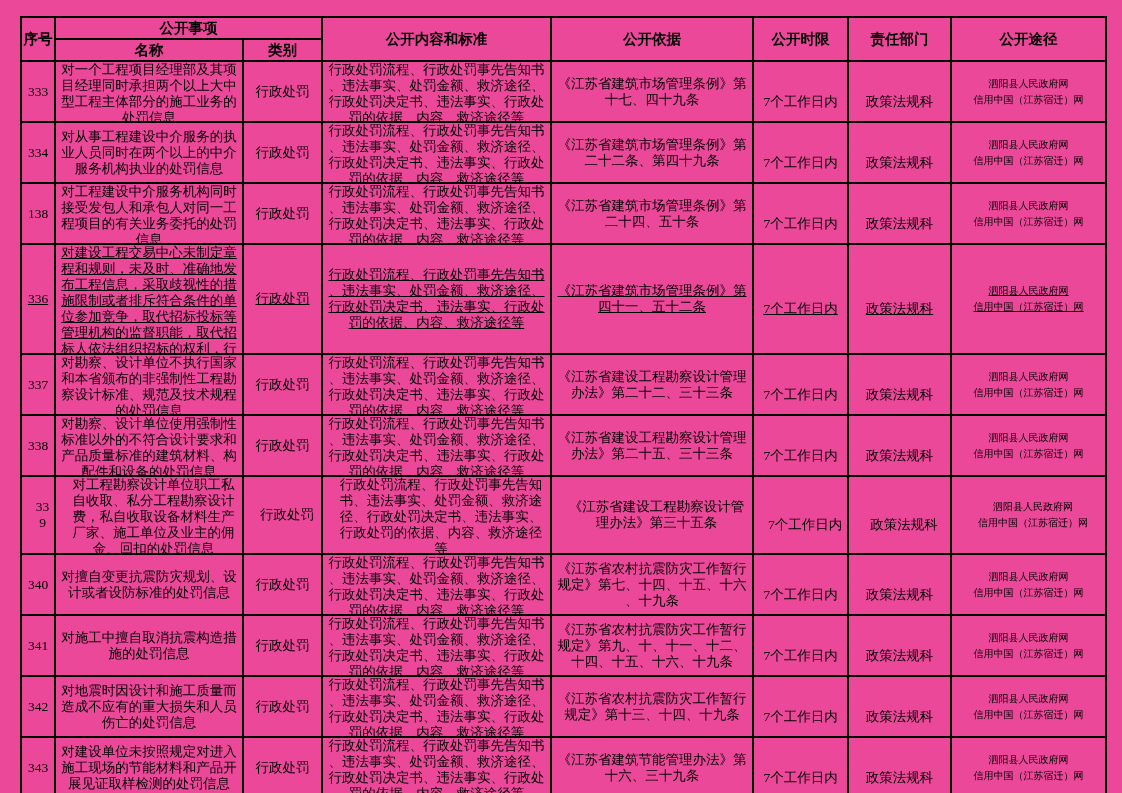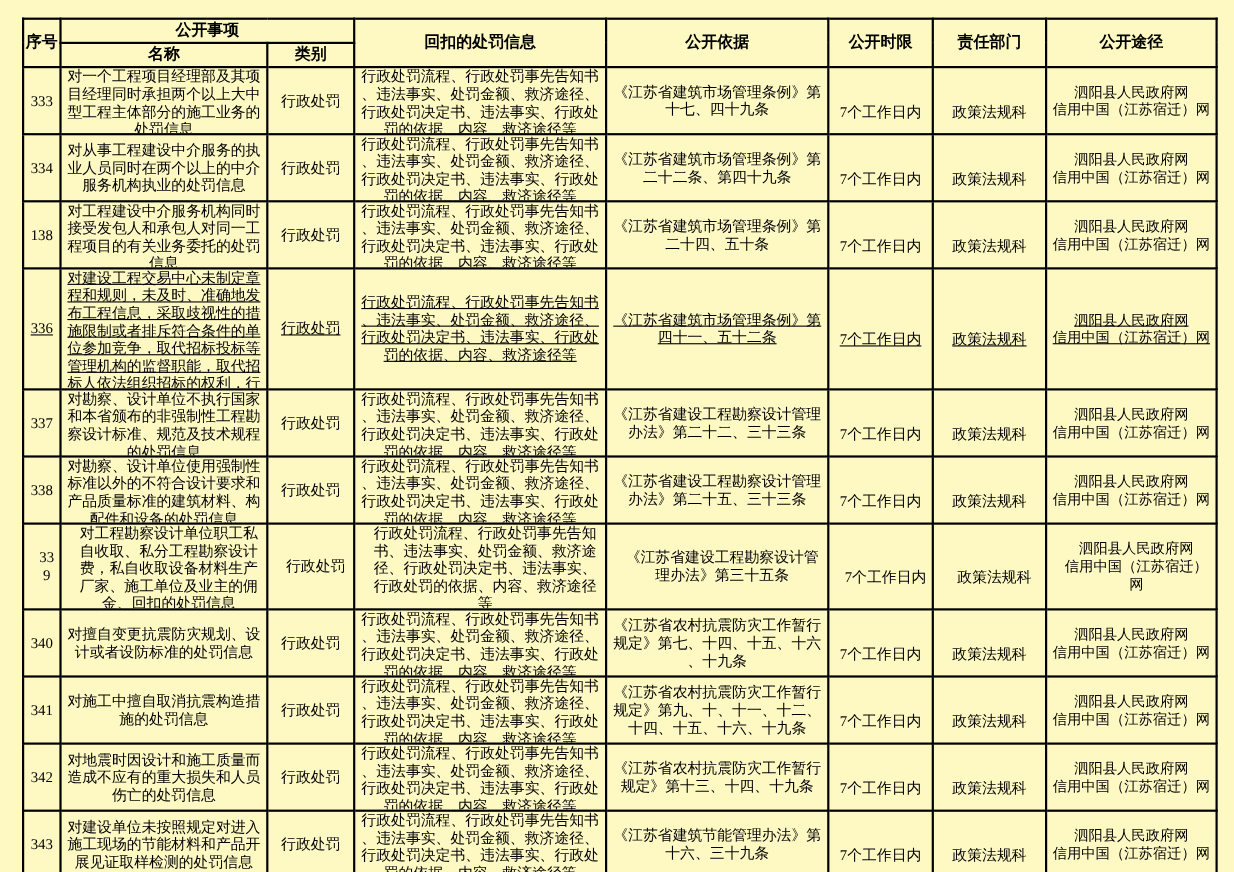--- a/index.html
+++ b/index.html
@@ -5,21 +5,21 @@
   html, body {
     margin: 0;
     padding: 0;
     background: #ffffff;
     font-family: "Liberation Serif", "DejaVu Serif", serif;
     color: #000;
   }
   .page {
     width: 1122px;
     height: 793px;
-    background: #fef9c3;
+    background: #ec4899;
     overflow: hidden;
     box-sizing: border-box;
     padding: 16px 0 0 20px;
   }
   table.disclosure {
     border-collapse: collapse;
     table-layout: fixed;
     width: 1085px;
   }
   th, td {
@@ -46,21 +46,21 @@
     overflow: hidden;
     max-height: 59px;
     margin: 0 auto;
     word-break: break-all;
     line-break: anywhere;
     white-space: pre-line;
   }
   tbody tr:nth-of-type(4) td .clip { max-height: 108px; text-decoration: underline; }
   tbody tr:nth-of-type(7) td .clip { max-height: 76px; padding-left: 12px; }
 
-  td.c-channel .clip { font-size: 13px; }
+  td.c-channel .clip { font-size: 10px; }
   td.c-limit .clip, td.c-dept .clip { white-space: nowrap; margin-top: 20px; }
 
   col.w-no      { width: 34px; }
   col.w-name    { width: 188px; }
   col.w-cat     { width: 79px; }
   col.w-content { width: 229px; }
   col.w-basis   { width: 202px; }
   col.w-limit   { width: 95px; }
   col.w-dept    { width: 103px; }
   col.w-channel { width: 155px; }
@@ -77,21 +77,21 @@
         <col class="w-content">
       <col class="w-basis">
         <col class="w-limit">
         <col class="w-dept">
         <col class="w-channel">
     </colgroup>
     <thead>
       <tr>
         <th rowspan="2">序号</th>
         <th colspan="2">公开事项</th>
-        <th rowspan="2">回扣的处罚信息</th>
+        <th rowspan="2">公开内容和标准</th>
         <th rowspan="2">公开依据</th>
         <th rowspan="2">公开时限</th>
         <th rowspan="2">责任部门</th>
         <th rowspan="2">公开途径</th>
       </tr>
       <tr>
         <th>名称</th>
         <th>类别</th>
       </tr>
     </thead>

